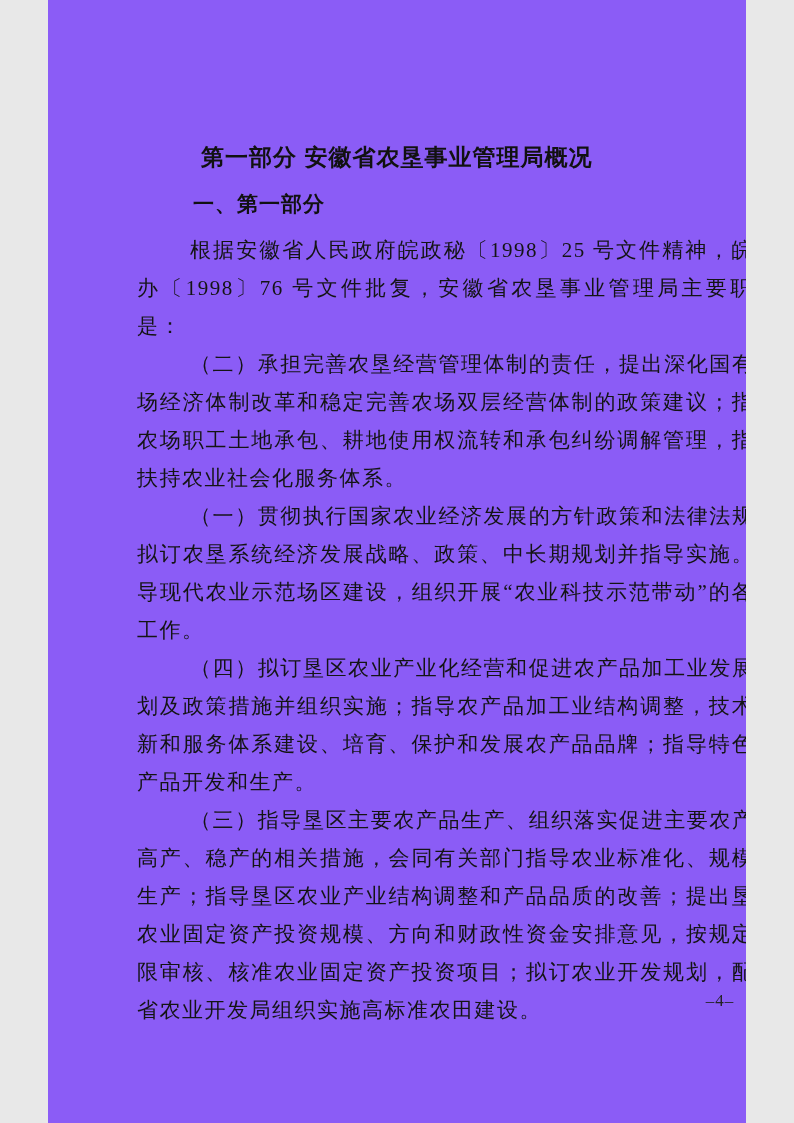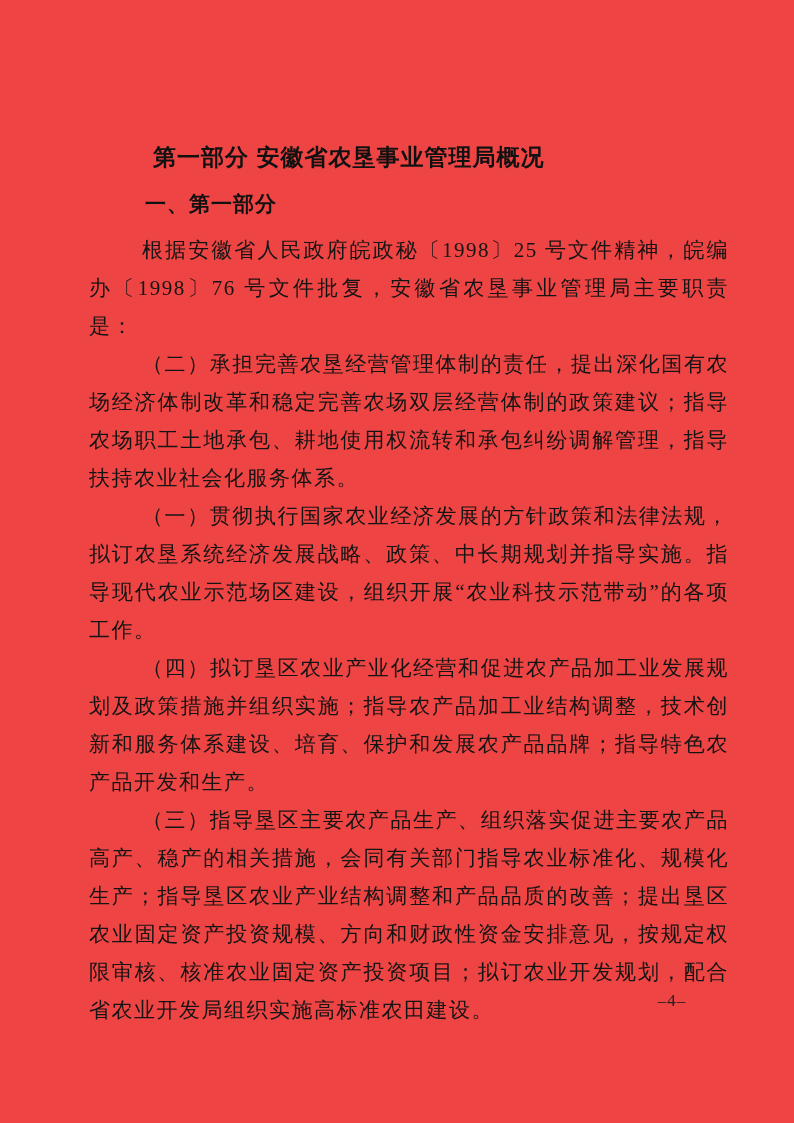--- a/index.html
+++ b/index.html
@@ -2,24 +2,24 @@
 <html><head>
 <meta charset="utf-8">
 <style>
   html, body {
     margin: 0;
     padding: 0;
     background: #e8e8e8;
   }
   .page {
     position: relative;
-    width: 794px;
+    width: 698px;
     height: 1123px;
     margin: 0 auto;
-    background: #ef4444;
+    background: #8b5cf6;
     overflow: hidden;
     color: #141414;
   }
   .content {
     position: absolute;
     left: 89px;
     top: 142px;
     width: 640px;
   }
   .section-title {

